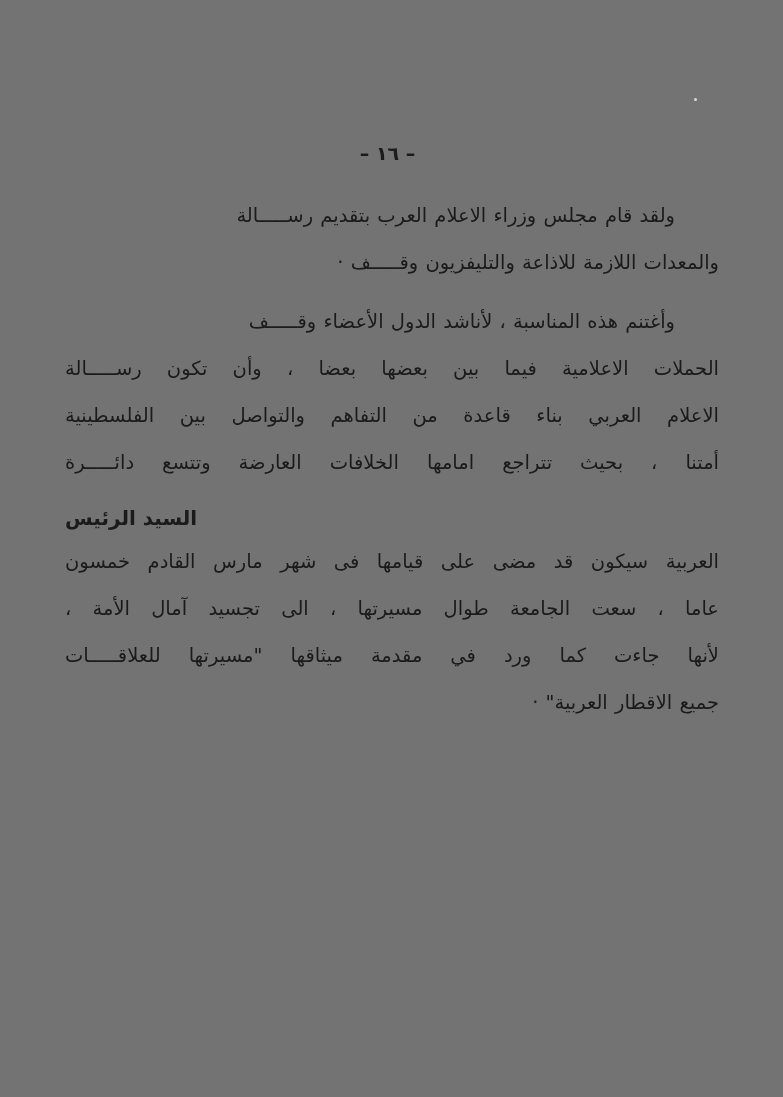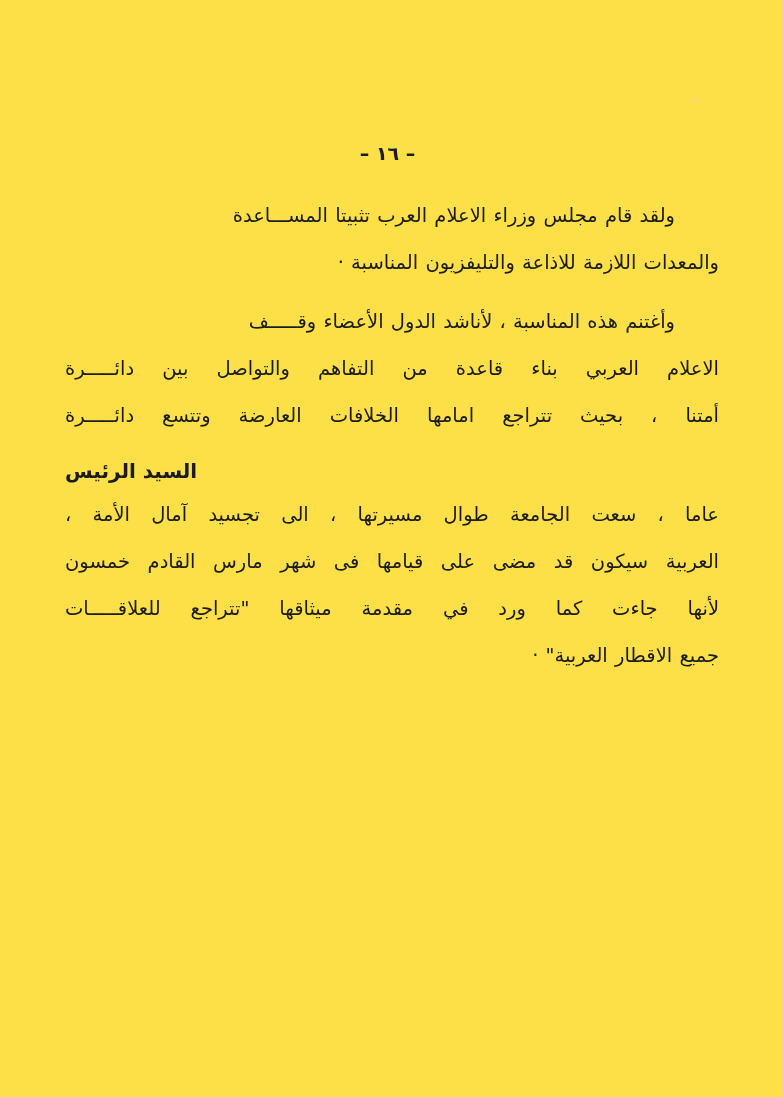--- a/index.html
+++ b/index.html
@@ -5,21 +5,21 @@
   html, body {
     margin: 0;
     padding: 0;
     background: #e8e8e8;
   }
   .page {
     position: relative;
     width: 783px;
     height: 1097px;
     margin: 0 auto;
-    background: #fde047;
+    background: #737373;
     color: #1b1b1b;
     font-family: "DejaVu Sans", sans-serif;
     overflow: hidden;
   }
   .page-number {
     position: absolute;
     top: 138px;
     left: 0;
     right: 8px;
     height: 30px;
@@ -82,36 +82,37 @@
 </head>
 <body>
 
 <div class="page">
 
   <div class="page-number">– ١٦ –</div>
 
   <div class="text-block">
 
     <div class="para">
-      <span class="line first">ولقد قام مجلس وزراء الاعلام العرب تثبيتا المســـاعدة</span>
-      <span class="line last">والمعدات اللازمة للاذاعة والتليفزيون المناسبة ·</span>
+      <span class="line first">ولقد قام مجلس وزراء الاعلام العرب بتقديم رســـــالة</span>
+      <span class="line last">والمعدات اللازمة للاذاعة والتليفزيون وقـــــف ·</span>
     </div>
 
     <div class="para">
       <span class="line first">وأغتنم هذه المناسبة ، لأناشد الدول الأعضاء وقـــــف</span>
-      <span class="line">الاعلام العربي بناء قاعدة من التفاهم والتواصل بين دائـــــرة</span>
+      <span class="line">الحملات الاعلامية فيما بين بعضها بعضا ، وأن تكون رســـــالة</span>
+      <span class="line">الاعلام العربي بناء قاعدة من التفاهم والتواصل بين الفلسطينية</span>
       <span class="line">أمتنا ، بحيث تتراجع امامها الخلافات العارضة وتتسع دائـــــرة</span>
     </div>
 
     <h3 class="section-heading">السيد الرئيس</h3>
 
     <div class="para">
+      <span class="line">العربية سيكون قد مضى على قيامها فى شهر مارس القادم خمسون</span>
       <span class="line">عاما ، سعت الجامعة طوال مسيرتها ، الى تجسيد آمال الأمة ،</span>
-      <span class="line">العربية سيكون قد مضى على قيامها فى شهر مارس القادم خمسون</span>
-      <span class="line">لأنها جاءت كما ورد في مقدمة ميثاقها "تتراجع للعلاقـــــات</span>
+      <span class="line">لأنها جاءت كما ورد في مقدمة ميثاقها "مسيرتها للعلاقـــــات</span>
       <span class="line last">جميع الاقطار العربية" ·</span>
     </div>
 
   </div>
 
   <div class="scan-speck"></div>
 
 </div>
 
 </body></html>

